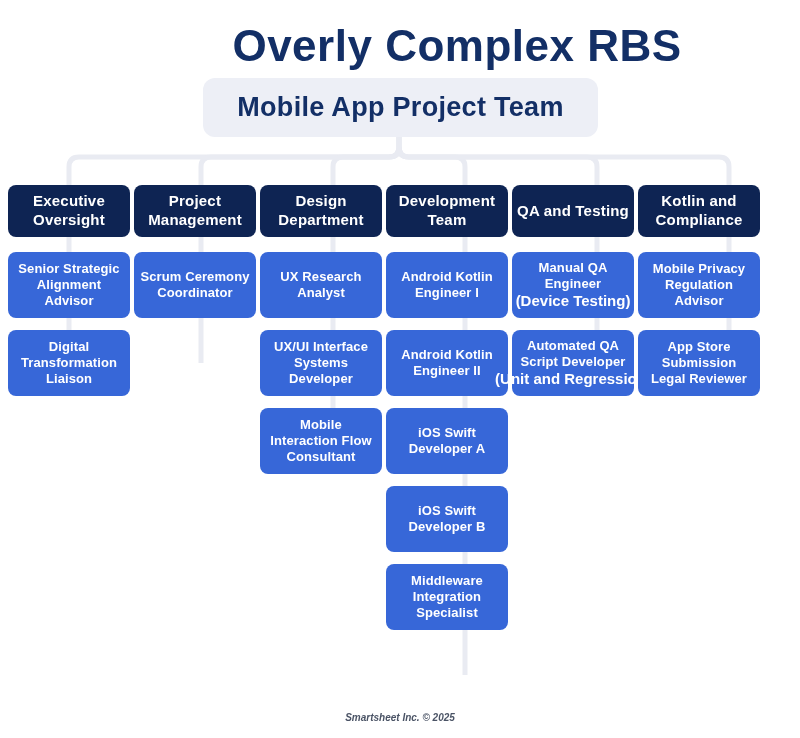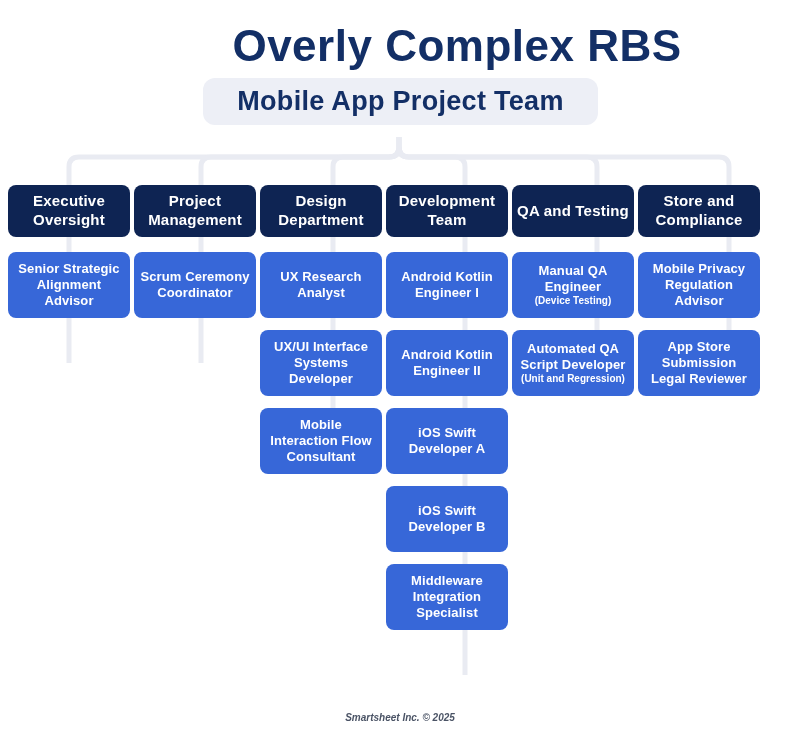--- a/index.html
+++ b/index.html
@@ -45,21 +45,21 @@
     line-height:1.15;
     font-weight:700;
     letter-spacing:0.5px;
     color:var(--title-text);
     z-index:2;
     padding-left:44px;
   }
   .root-box{
     position:absolute;
     left:203px; top:78px;
-    width:395px; height:47px;
+    width:395px; height:59px;
     background:var(--root-box-bg);
     border-radius:12px;
     display:flex;
     align-items:center;
     justify-content:center;
     z-index:2;
   }
   .root-box span{
     font-size:27px;
     font-weight:700;
@@ -116,21 +116,21 @@
   .child-box:first-child{margin-top:15px;}
   .child-label{
     color:var(--box-text);
     font-size:13px;
     font-weight:700;
     line-height:1.22;
     letter-spacing:0.1px;
   }
   .child-sublabel{
     color:var(--box-text);
-    font-size:10px;
+    font-size:15px;
     font-weight:700;
     line-height:1.2;
     margin-top:1px;
     white-space:nowrap;
   }
   .footer-credit{
     position:absolute;
     left:0; top:712px;
     width:800px;
     text-align:center;
@@ -168,20 +168,23 @@
 
   <div class="columns">
   <div class="column">
     <div class="header-box">
       <span class="header-label">Executive Oversight</span>
     </div>
     <div class="children">
           <div class="child-box">
             <div class="child-label">Senior Strategic Alignment Advisor</div>
           </div>
+          <div class="child-box">
+            <div class="child-label">Digital Transformation Liaison</div>
+          </div>
         </div>
   </div>
 
   <div class="column">
     <div class="header-box">
       <span class="header-label">Project Management</span>
     </div>
     <div class="children">
           <div class="child-box">
             <div class="child-label">Scrum Ceremony Coordinator</div>
@@ -240,21 +243,21 @@
           </div>
           <div class="child-box">
             <div class="child-label">Automated QA Script Developer</div>
             <div class="child-sublabel">(Unit and Regression)</div>
           </div>
         </div>
   </div>
 
   <div class="column">
     <div class="header-box">
-      <span class="header-label">Store and Compliance</span>
+      <span class="header-label">Kotlin and Compliance</span>
     </div>
     <div class="children">
           <div class="child-box">
             <div class="child-label">Mobile Privacy Regulation Advisor</div>
           </div>
           <div class="child-box">
             <div class="child-label">App Store Submission Legal Reviewer</div>
           </div>
         </div>
   </div>

